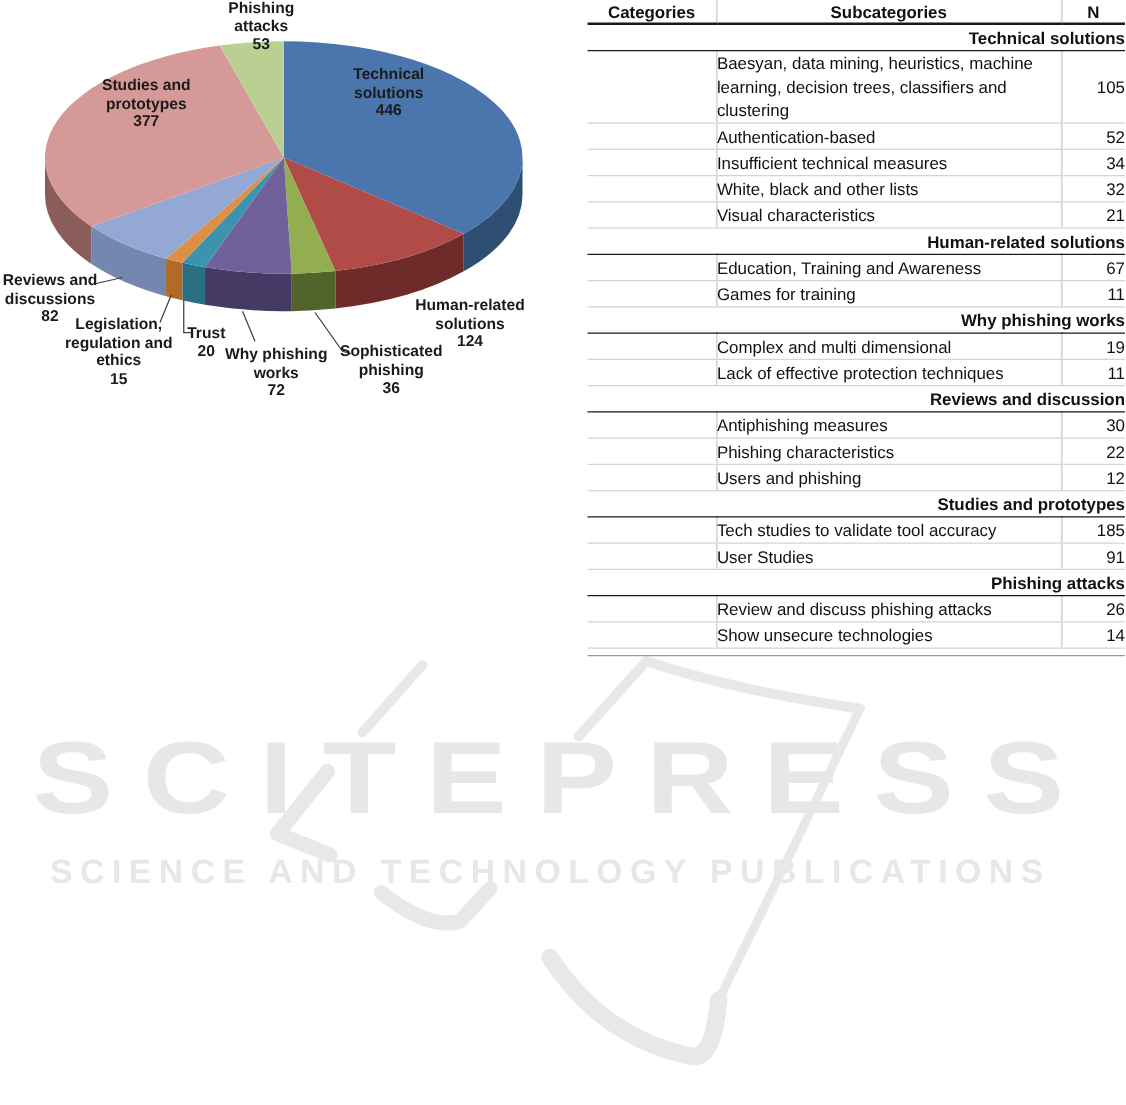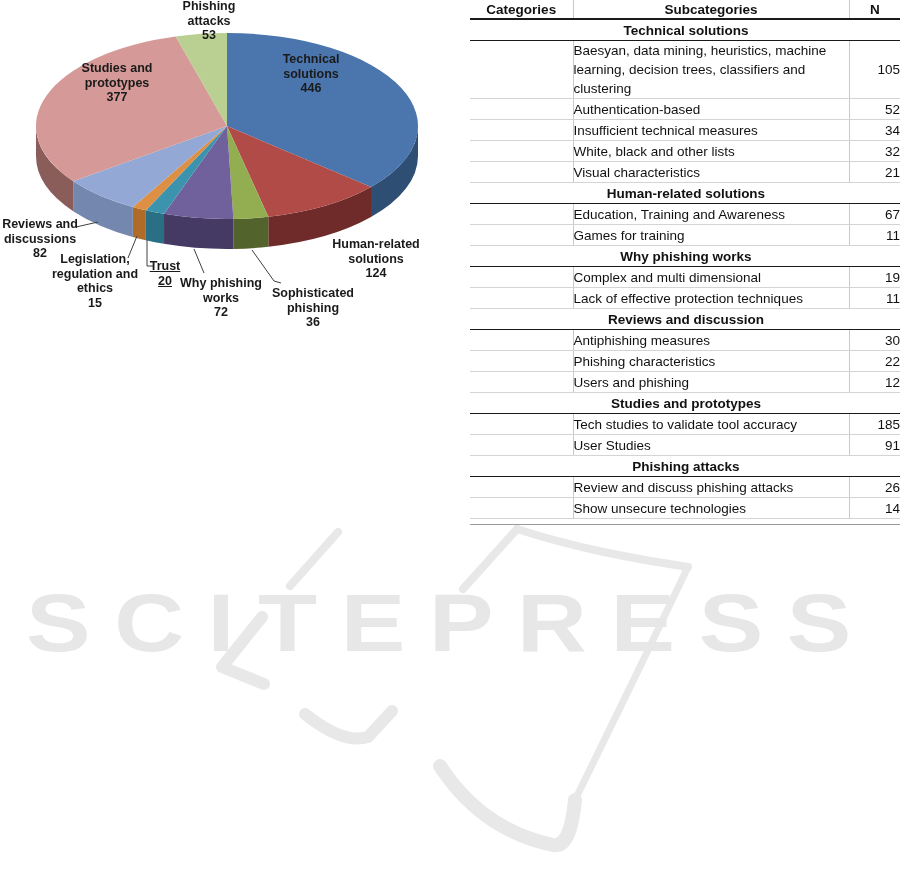--- a/index.html
+++ b/index.html
@@ -21,21 +21,21 @@
              line-height:14.5px;color:#1a1a1a;}
 
   
   #tbl-wrap{position:absolute;left:470px;top:0;width:430px;z-index:2;}
   table{border-collapse:collapse;table-layout:fixed;width:430px;
         font-size:13.5px;color:#111;}
   col.w1{width:103px;} col.w2{width:276px;} col.w3{width:51px;}
   th{font-weight:bold;text-align:center;height:18px;padding:0;
      border-bottom:2px solid #1a1a1a;}
   th.b,td.c2,td.c3{border-left:1px solid #c9c9c9;margin-top:40px;}
-  tr.cat-row td{font-weight:bold;text-align:center;padding:0 0 0 2px;height:20px;
+  tr.cat-row td{font-weight:bold;text-align:right;padding:0 0 0 2px;height:20px;
                 border-bottom:1px solid #1a1a1a;}
   tr.sub-row td{height:20px;border-bottom:1px solid #d4d4d4;padding:0;}
   td.c2{padding:0 2px 0 6px;line-height:19px;}
   td.c3{text-align:right;padding-right:12px;}
   #tbl-underline{position:absolute;left:470px;top:524px;width:430px;height:0;
                  border-top:1px solid #9a9a9a;z-index:2;}
 </style>
 </head>
 <body>
 
@@ -47,20 +47,21 @@
         <path d="M463,589 L517,529" stroke-width="8"></path>
         <path d="M517,529 C575,548 630,558 688,567" stroke-width="8"></path>
         <path d="M688,567 L637,673 L575,800" stroke-width="7"></path>
         <path d="M440,766 C470,812 510,836 553,845 C566,847 572,830 575,800" stroke-width="14"></path>
         <path d="M290,586 L338,532" stroke-width="8"></path>
         <path d="M262,617 L222,667 L264,684" stroke-width="12"></path>
         <path d="M305,714 C330,734 352,742 368,737 L392,711" stroke-width="12"></path>
       </g>
     </svg>
     <div class="wm-text1">SCITEPRESS</div>
+    <div class="wm-text2">SCIENCE AND TECHNOLOGY PUBLICATIONS</div>
   </div>
 
   <div id="figure">
     <svg id="pie-svg" width="460" height="345">
       <g id="pie-walls">
           <path d="M418,126 A191,93 0 0 1 370.99767143106806,187.09844573382387 L370.99767143106806,217.09844573382387 A191,93 0 0 0 418,156 Z" fill="#2F4E74"></path>
           <path d="M370.99767143106806,187.09844573382387 A191,93 0 0 1 268.30675581346713,216.799112072242 L268.30675581346713,246.799112072242 A191,93 0 0 0 370.99767143106806,217.09844573382387 Z" fill="#6E2B29"></path>
           <path d="M268.30675581346713,216.799112072242 A191,93 0 0 1 233.36663638101646,218.94831946532202 L233.36663638101646,248.94831946532202 A191,93 0 0 0 268.30675581346713,246.799112072242 Z" fill="#52632B"></path>
           <path d="M233.36663638101646,218.94831946532202 A191,93 0 0 1 164.03229818847876,213.80082494323375 L164.03229818847876,243.80082494323375 A191,93 0 0 0 233.36663638101646,248.94831946532202 Z" fill="#453A63"></path>
           <path d="M164.03229818847876,213.80082494323375 A191,93 0 0 1 145.89782872986933,210.19962184119674 L145.89782872986933,240.19962184119674 A191,93 0 0 0 164.03229818847876,243.80082494323375 Z" fill="#2A7085"></path>
@@ -91,31 +92,31 @@
         <div class="pie-label" style="left: 246px; top: 52px; width: 130px;">
           <div>Technical</div>
           <div>solutions</div>
           <div>446</div>
         </div>
         <div class="pie-label" style="left: 310px; top: 237px; width: 132px;">
           <div>Human-related</div>
           <div>solutions</div>
           <div>124</div>
         </div>
-        <div class="pie-label" style="left: 253px; top: 286px; width: 120px;">
+        <div class="pie-label" style="left: 253px; top: 274px; width: 120px;">
           <div>Sophisticated</div>
           <div>phishing</div>
           <div>36</div>
         </div>
         <div class="pie-label" style="left: 162px; top: 276px; width: 118px;">
           <div>Why phishing</div>
           <div>works</div>
           <div>72</div>
         </div>
-        <div class="pie-label" style="left: 136px; top: 259px; width: 58px; text-decoration: underline;">
+        <div class="pie-label" style="left: 136px; top: 259px; width: 58px;">
           <div>Trust</div>
           <div>20</div>
         </div>
         <div class="pie-label" style="left: 37px; top: 252px; width: 116px;">
           <div>Legislation,</div>
           <div>regulation and</div>
           <div>ethics</div>
           <div>15</div>
         </div>
         <div class="pie-label" style="left: -4px; top: 217px; width: 88px;">

